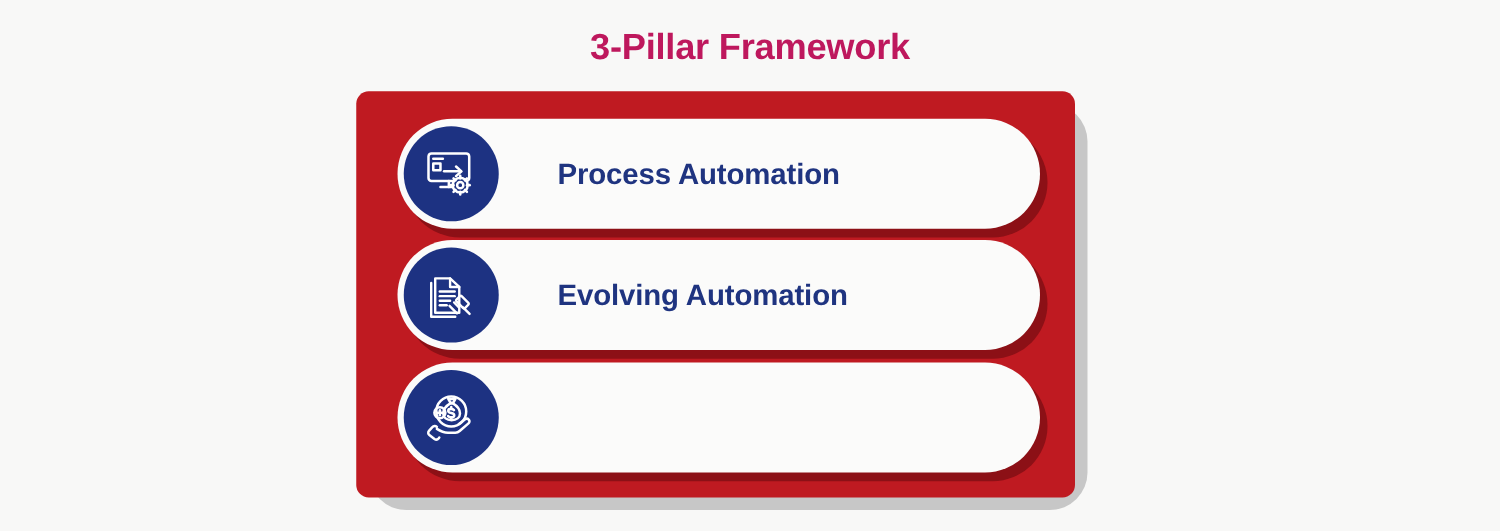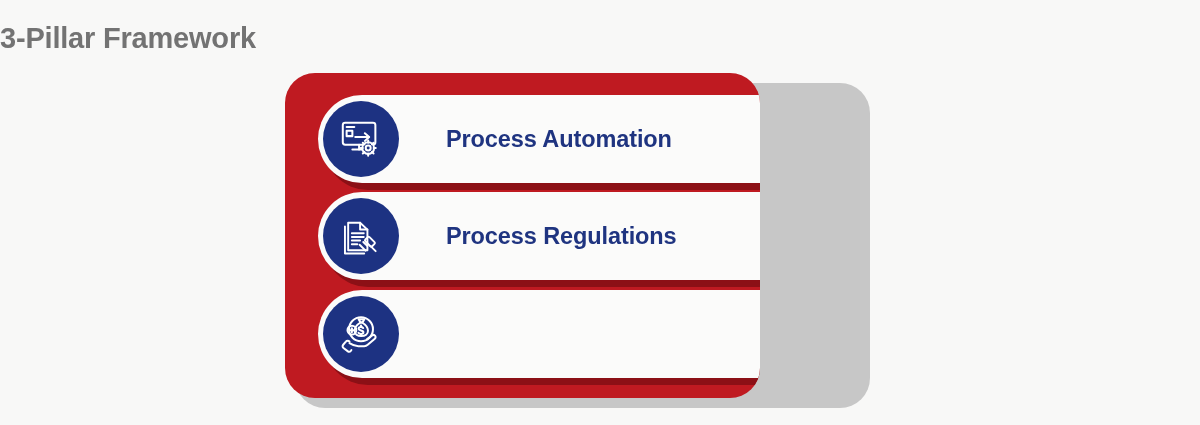--- a/index.html
+++ b/index.html
@@ -13,46 +13,46 @@
     font-family: "Liberation Sans", sans-serif;
     overflow: hidden;
     position: relative;
   }
 
   #page-title {
     position: absolute;
     top: 22px;
     left: 0;
     width: 1200px;
-    text-align: left;
+    text-align: center;
     font-size: 29px;
     font-weight: bold;
     letter-spacing: -0.2px;
-    color: #737373;
+    color: #be185d;
     white-space: nowrap;
   }
 
   
   #framework-card-shadow {
     position: absolute;
     left: 295px;
     top: 83px;
     width: 575px;
     height: 325px;
     background: #c7c7c7;
     border-radius: 30px;
   }
   #framework-card {
     position: absolute;
     left: 285px;
     top: 73px;
-    width: 475px;
+    width: 575px;
     height: 325px;
     background: #bf1a21;
-    border-radius: 30px;
+    border-radius: 10px;
     overflow: hidden;
     text-decoration: underline;
   }
 
   
   .pill-wrap {
     position: absolute;
     left: 33px;
     width: 547px;
     height: 88px;
@@ -164,21 +164,21 @@
               <path d="M14 25h13"></path>
             <path d="M14 29h9"></path>
               <path d="M14 33h6"></path>
             <path d="M22.5 33.5l6.5 6.5"></path>
             <path d="M26.5 30.5l4 4"></path>
             <rect x="28.5" y="27" width="10.5" height="6.4" rx="1.4" transform="rotate(45 33.75 30.2)"></rect>
             <path d="M34.5 35l5.5 5.5"></path>
           </svg>
         </span>
       </div>
-      <div class="pill-label">Process Regulations</div>
+      <div class="pill-label">Evolving Automation</div>
     </div>
   </div>
 
   <div class="pill-wrap r2">
     <div class="pill-shadow"></div>
     <div class="pill">
       <div class="icon-badge">
         <span>
           <svg width="46" height="46" viewBox="0 0 48 48" fill="none" stroke="#ffffff" stroke-width="2.1" stroke-linecap="round" stroke-linejoin="round">
             <circle cx="24" cy="19" r="12.5"></circle>

